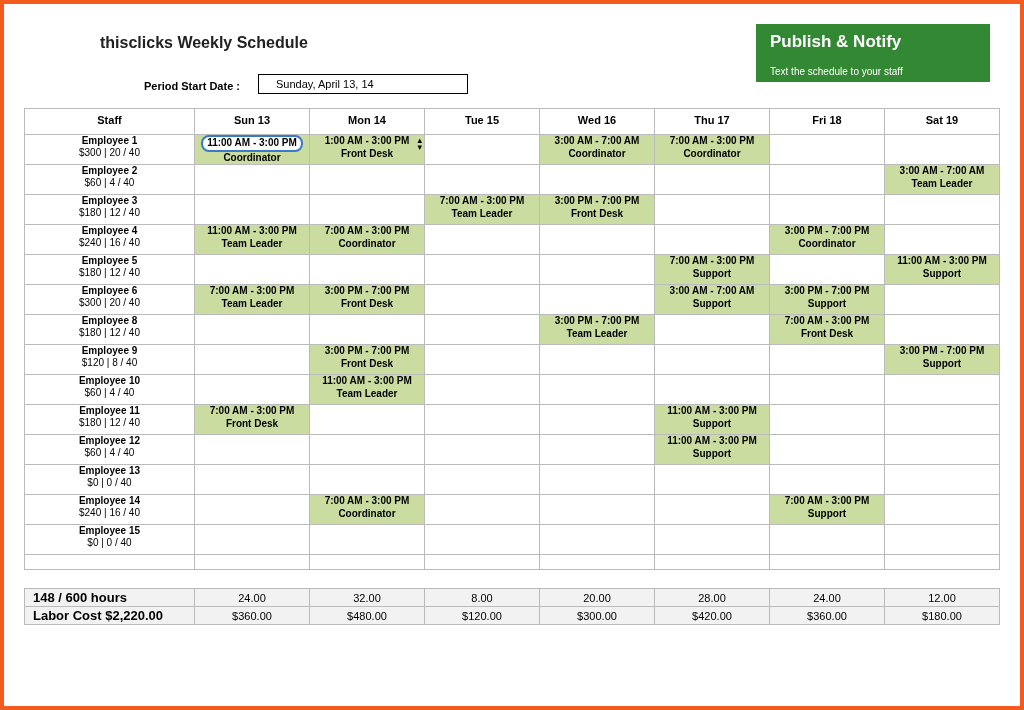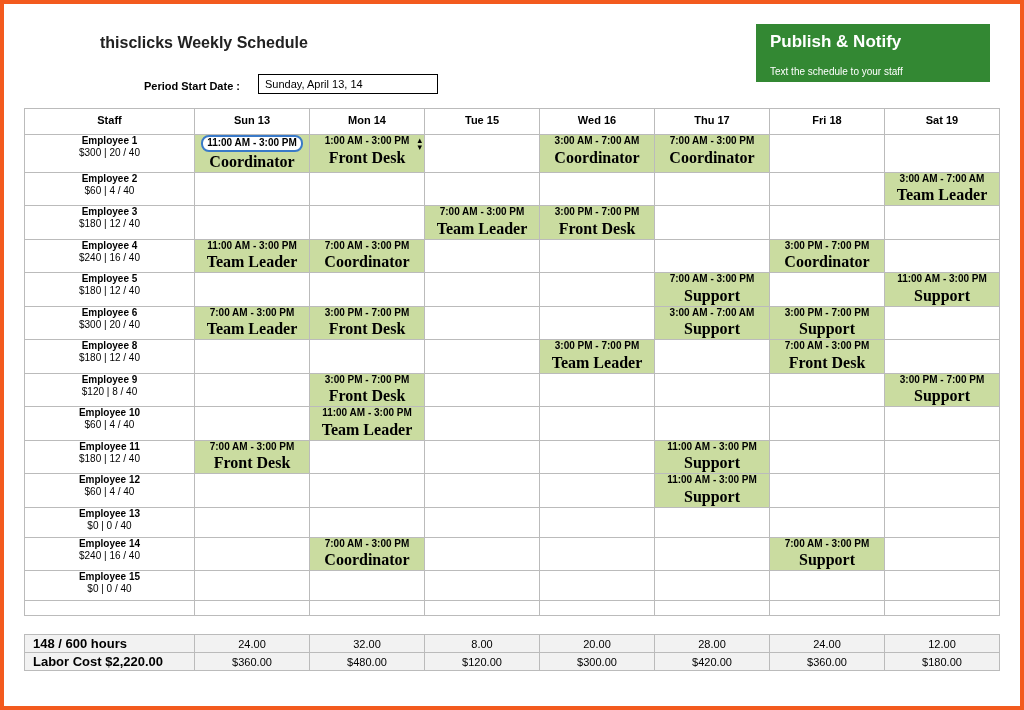--- a/index.html
+++ b/index.html
@@ -47,24 +47,24 @@
     position: absolute;
     left: 96px;
     top: 8px;
     font-size: 11px;
     font-weight: bold;
   }
   .period-input {
     position: absolute;
     left: 210px;
     top: 2px;
-    width: 180px;
+    width: 210px;
     height: 20px;
     border: 1px solid #000;
-    padding: 2px 6px;
+    padding: 2px 17px;
     font-family: inherit;
     font-size: 11px;
     background: #fff;
   }
   .grid {
     margin: 0 20px;
     border-collapse: collapse;
     width: calc(100% - 40px);
     table-layout: fixed;
   }
@@ -91,21 +91,21 @@
   }
   .staff-cell .ename { font-weight: bold; font-size: 10px; }
   .staff-cell .estats { font-size: 10px; }
   .shift {
     text-align: center;
     line-height: 1.25;
     padding: 1px 0;
     position: relative;
   }
   .shift .time { font-weight: bold; font-size: 10px; border-radius: 8px; }
-  .shift .role { font-weight: bold; font-size: 16px; font-family: Liberation Serif, serif; }
+  .shift .role { font-weight: bold; font-size: 10px; }
   .filled { background: #cadca0; }
   .selected-cell .time {
     border: 2px solid #3a7ac8;
     display: inline-block;
     padding: 0 4px;
     background: #fff;
   }
   .spinner-icon {
     position: absolute;
     right: 2px;

